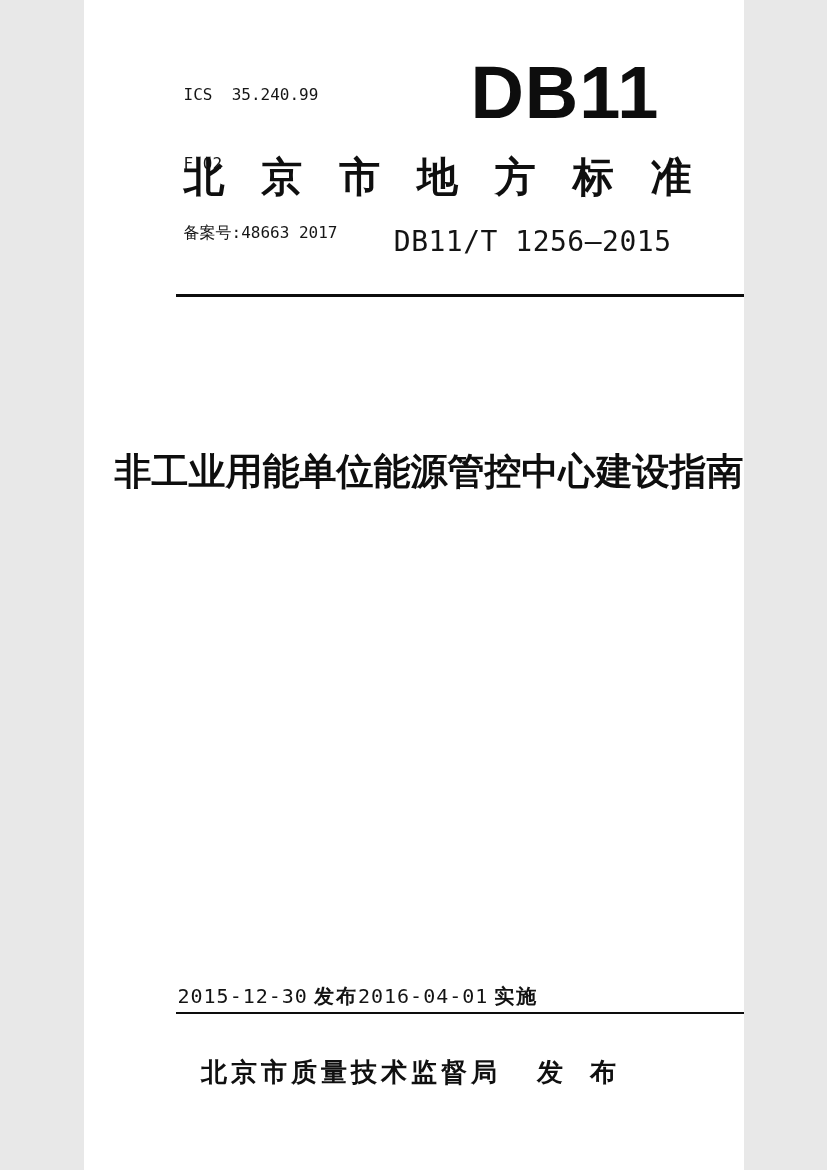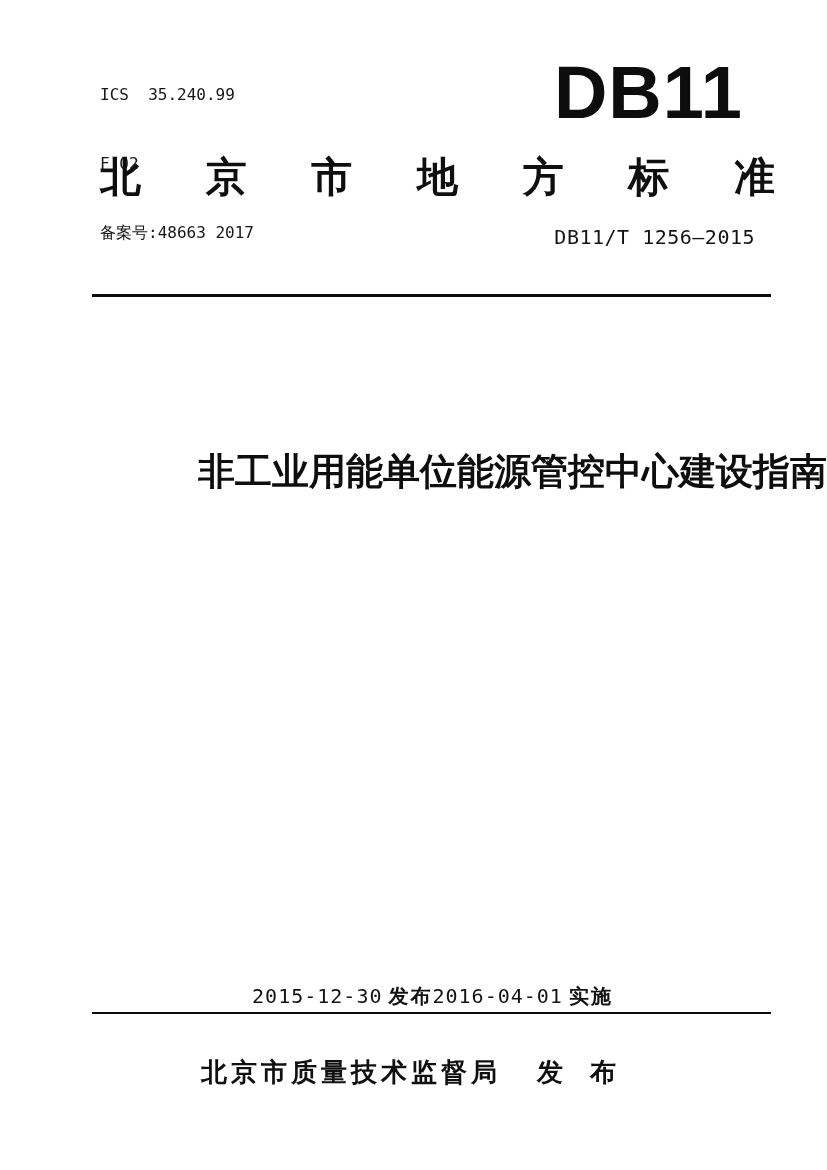--- a/index.html
+++ b/index.html
@@ -1,19 +1,19 @@
 <!DOCTYPE html>
 <html><head>
 <meta charset="utf-8">
 <style>
   * { margin: 0; padding: 0; box-sizing: border-box; }
   html, body { background: #e8e8e8; }
   .page {
     position: relative;
-    width: 827px;
+    width: 660px;
     height: 1170px;
     margin: 0 auto;
     background: #ffffff;
     color: #111111;
     font-family: "Liberation Sans", sans-serif;
     overflow: hidden;
   }
   
   .meta-block {
     position: absolute;
@@ -49,21 +49,21 @@
     font-weight: bold;
     color: #0f0f0f;
     line-height: 1.25;
   }
   
   .doc-number {
     position: absolute;
     top: 225px;
     right: 72px;
     font-family: "DejaVu Sans Mono", monospace;
-    font-size: 20px;
+    font-size: 28px;
     letter-spacing: 0.5px;
     color: #141414;
   }
   .rule-top {
     position: absolute;
     left: 92px;
     top: 294px;
     width: 679px;
     height: 3px;
     background: #0d0d0d;
@@ -92,21 +92,21 @@
     line-height: 28px;
     color: #151515;
   }
   
   .dates-row {
     position: absolute;
     left: 94px;
     right: 56px;
     top: 983px;
     display: flex;
-    justify-content: center;
+    justify-content: flex-start;
     font-size: 20px;
     color: #131313;
   }
   .date-group { display: flex; align-items: baseline; }
   .date-num {
     font-family: "DejaVu Sans Mono", monospace;
     letter-spacing: 1px;
   }
   .date-label {
     font-weight: bold;

